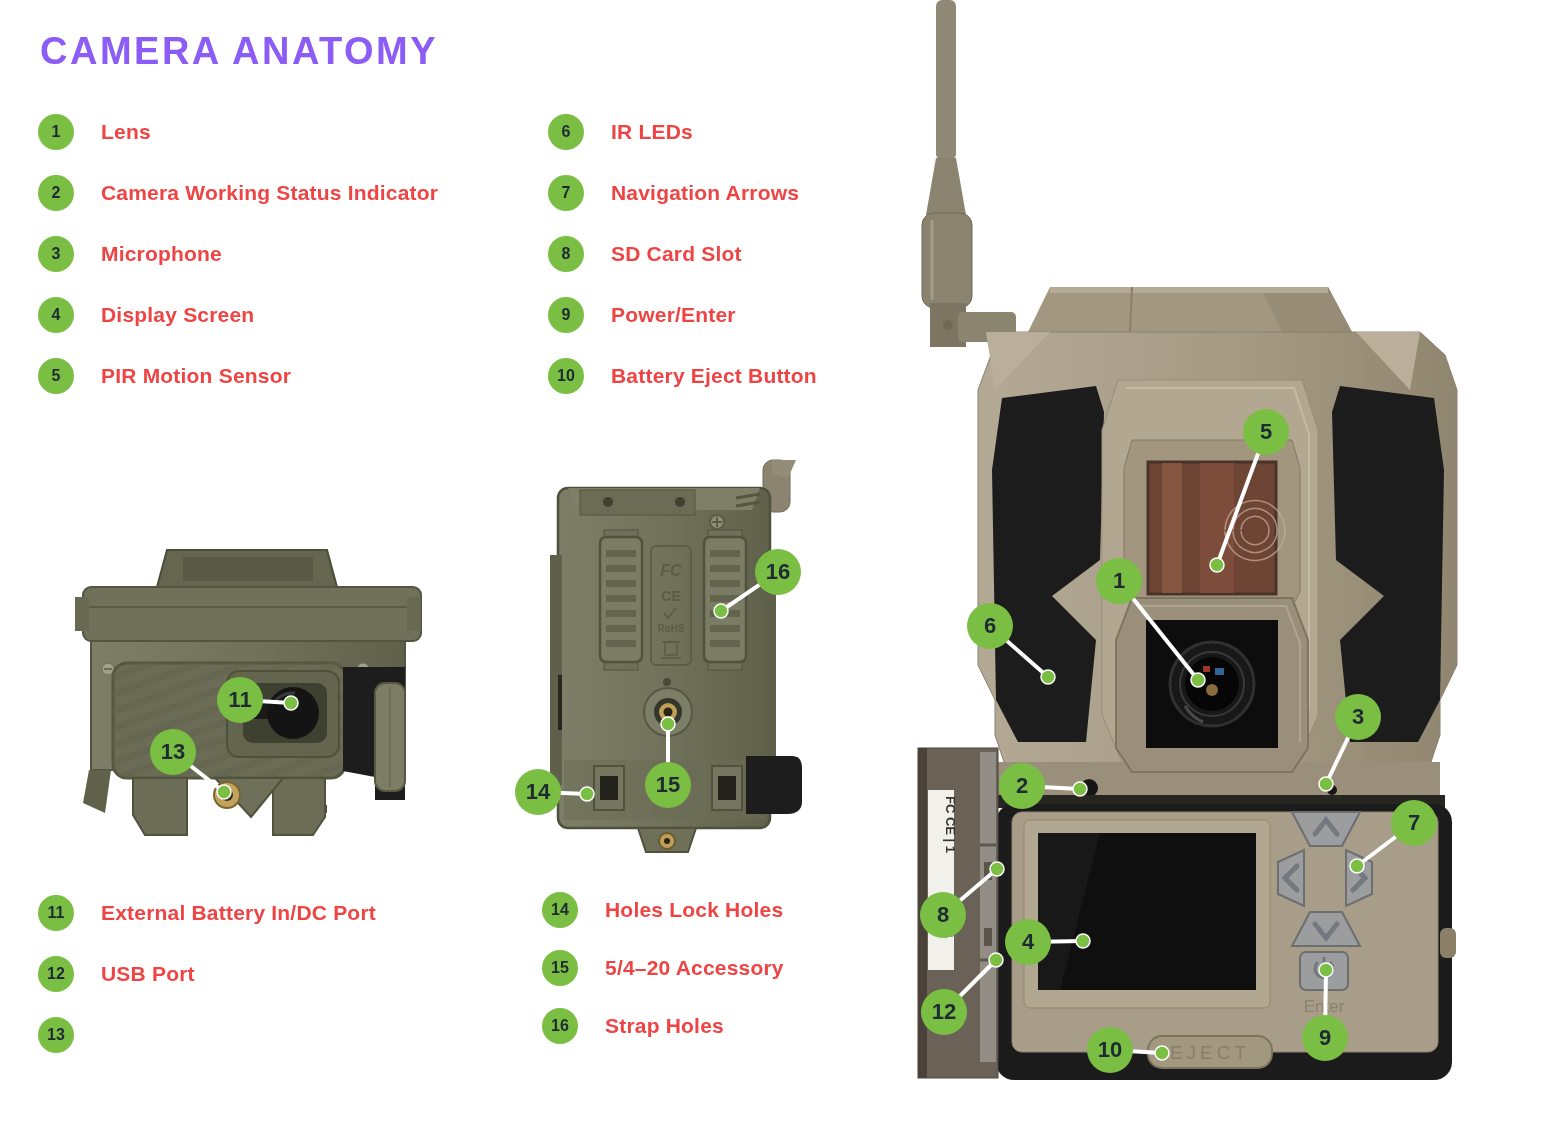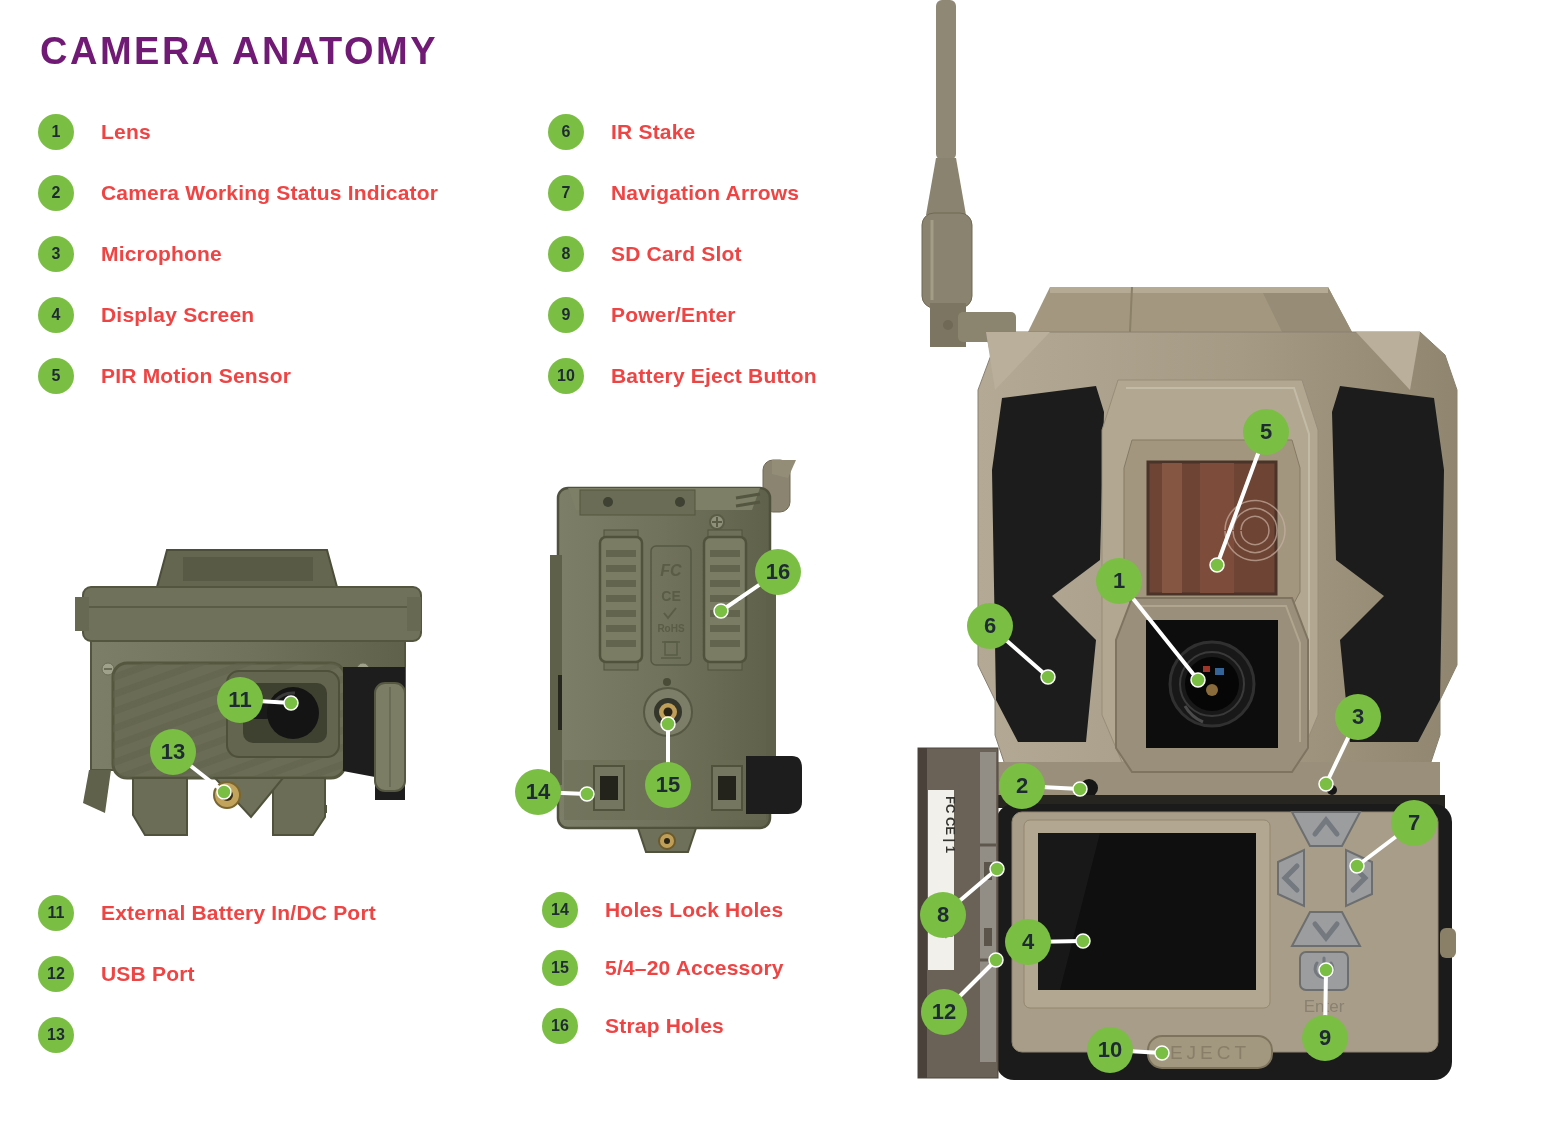--- a/index.html
+++ b/index.html
@@ -1,20 +1,20 @@
 <!DOCTYPE html>
 <html><head>
 <meta charset="utf-8">
 <style>
   html,body{margin:0;padding:0;background:#ffffff;}
   .page{position:relative;width:1549px;height:1125px;background:#ffffff;overflow:hidden;
         font-family:"Liberation Sans",sans-serif;}
   .art{position:absolute;left:0;top:0;}
   .title{position:absolute;left:40px;top:30px;margin:0;font-size:38px;font-weight:800;
-         letter-spacing:2.5px;color:#701a75;}
+         letter-spacing:2.5px;color:#8b5cf6;}
   .legend{position:absolute;}
   .row{display:flex;align-items:center;margin-bottom:25px;}
   .legend.tight .row{margin-bottom:22px;}
   .num{flex:0 0 auto;width:36px;height:36px;border-radius:50%;background:#7bbe44;
        display:flex;align-items:center;justify-content:center;
        font-size:16px;font-weight:700;color:#1e2b33;}
   .lbl{margin-left:27px;font-size:21px;font-weight:700;color:#ef4444;letter-spacing:.2px;white-space:nowrap;}
   .co{position:absolute;width:46px;height:46px;border-radius:50%;background:#7bbe44;
       display:flex;align-items:center;justify-content:center;font-size:22px;font-weight:700;
       color:#1e2b33;transform:translate(-50%,-50%);}
@@ -313,21 +313,21 @@
       </div>
     <div class="row">
         <span class="num">5</span>
         <span class="lbl">PIR Motion Sensor</span>
       </div>
   </div>
 
   <div class="legend" style="left:548px;top:114px;">
     <div class="row">
         <span class="num">6</span>
-        <span class="lbl">IR Stake</span>
+        <span class="lbl">IR LEDs</span>
       </div>
     <div class="row">
         <span class="num">7</span>
         <span class="lbl">Navigation Arrows</span>
       </div>
     <div class="row">
         <span class="num">8</span>
         <span class="lbl">SD Card Slot</span>
       </div>
     <div class="row">

